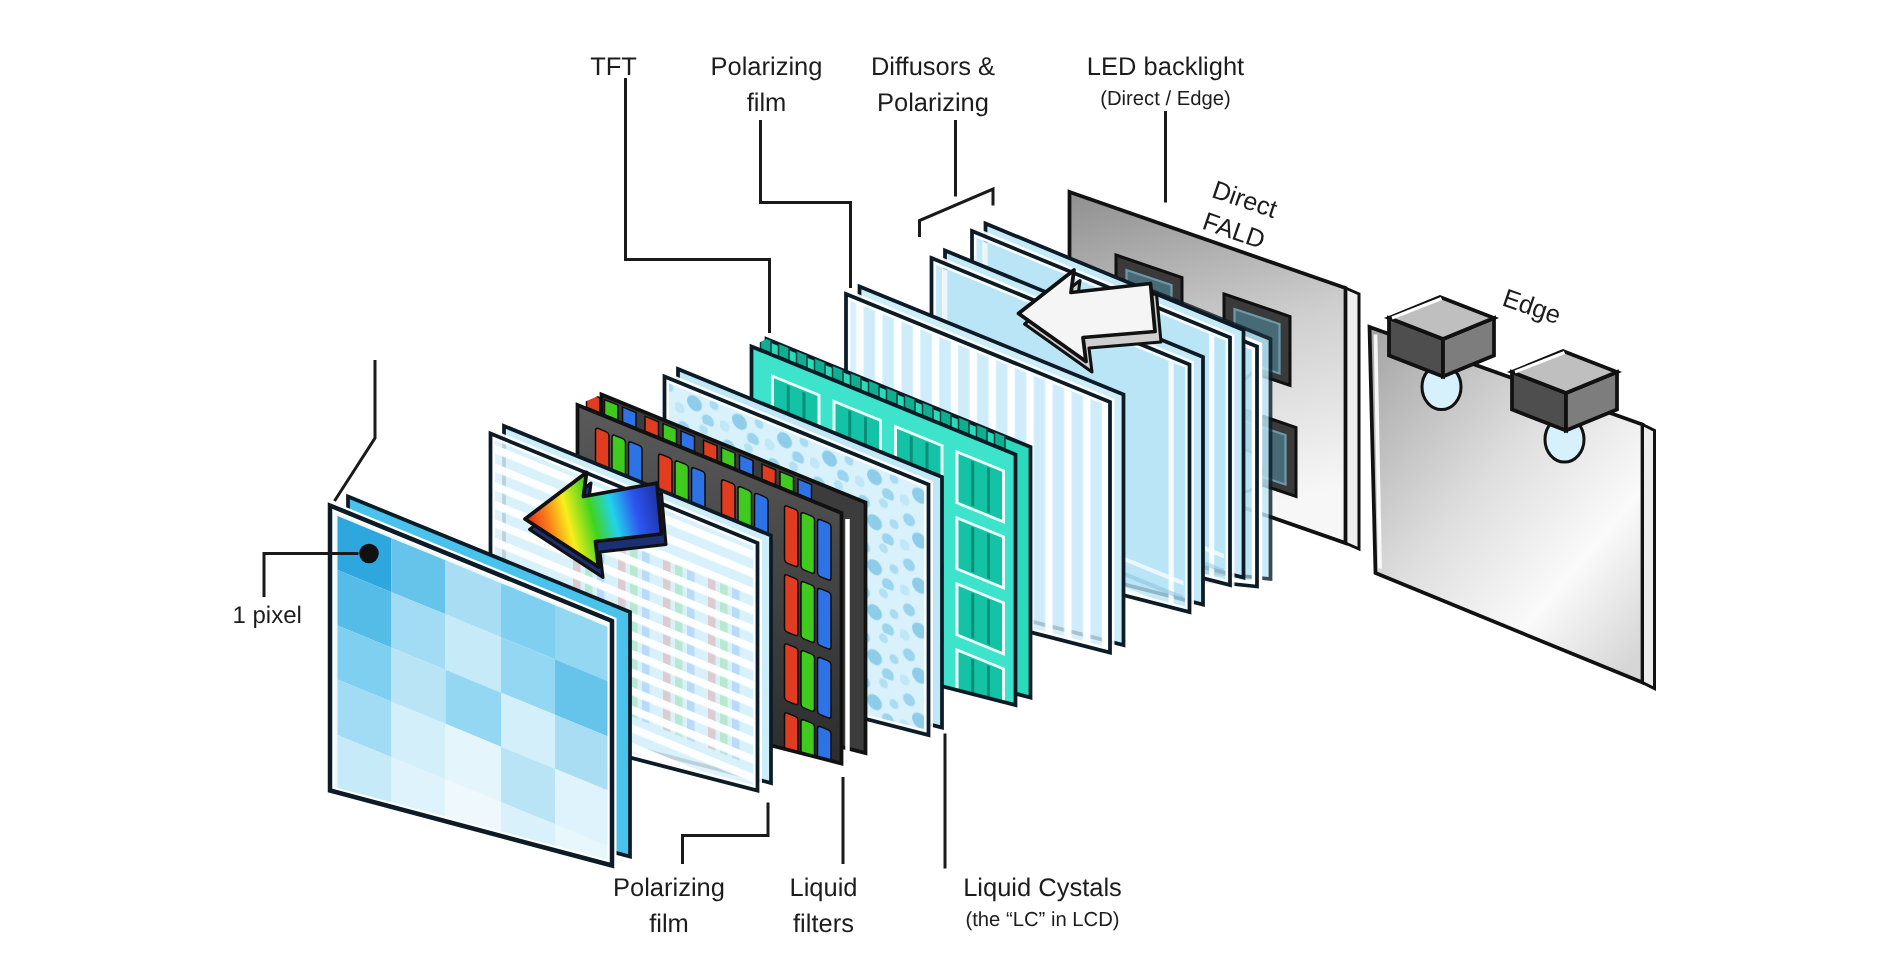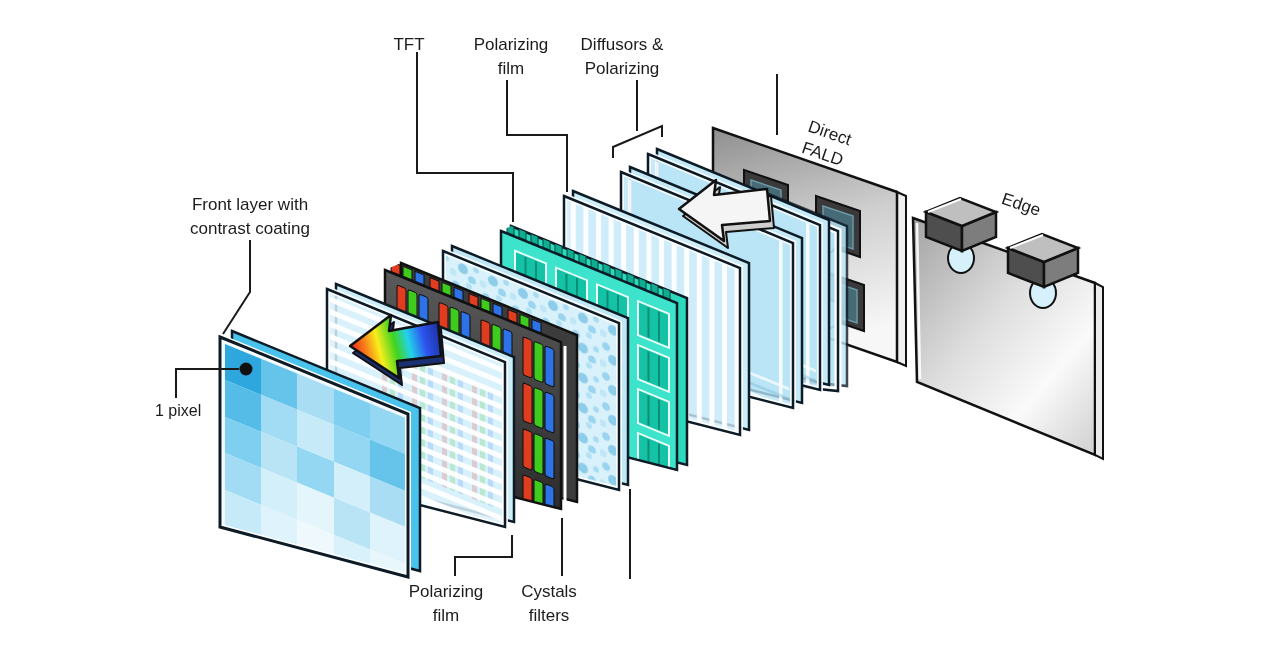--- a/index.html
+++ b/index.html
@@ -355,34 +355,38 @@
   <div>TFT</div>
 </div>
 <div class="lbl" style="left:511px;top:33px">
   <div>Polarizing</div>
   <div>film</div>
 </div>
 <div class="lbl" style="left:622px;top:33px">
   <div>Diffusors &amp;</div>
   <div>Polarizing</div>
 </div>
-<div class="lbl" style="left:250px;top:193px">
-  <div>Front layer with</div>
-  <div>contrast coating</div>
+<div class="lbl" style="left:777px;top:33px">
+  <div>LED backlight</div>
+  <div class="sub">(Direct / Edge)</div>
 </div>
 <div class="lbl-left" style="left:155px;top:401px">
   <div>1 pixel</div>
 </div>
 <div class="lbl" style="left:446px;top:580px">
   <div>Polarizing</div>
   <div>film</div>
 </div>
 <div class="lbl" style="left:549px;top:580px">
-  <div>Cystals</div>
+  <div>Liquid</div>
   <div>filters</div>
+</div>
+<div class="lbl" style="left:695px;top:580px">
+  <div>Liquid Cystals</div>
+  <div class="sub">(the “LC” in LCD)</div>
 </div>
 <div class="lbl rot" style="left:826px;top:122px">
   <div>Direct</div>
   <div>FALD</div>
 </div>
 <div class="lbl rot" style="left:1021px;top:194px">
   <div>Edge</div>
 </div>
 
 </div>

